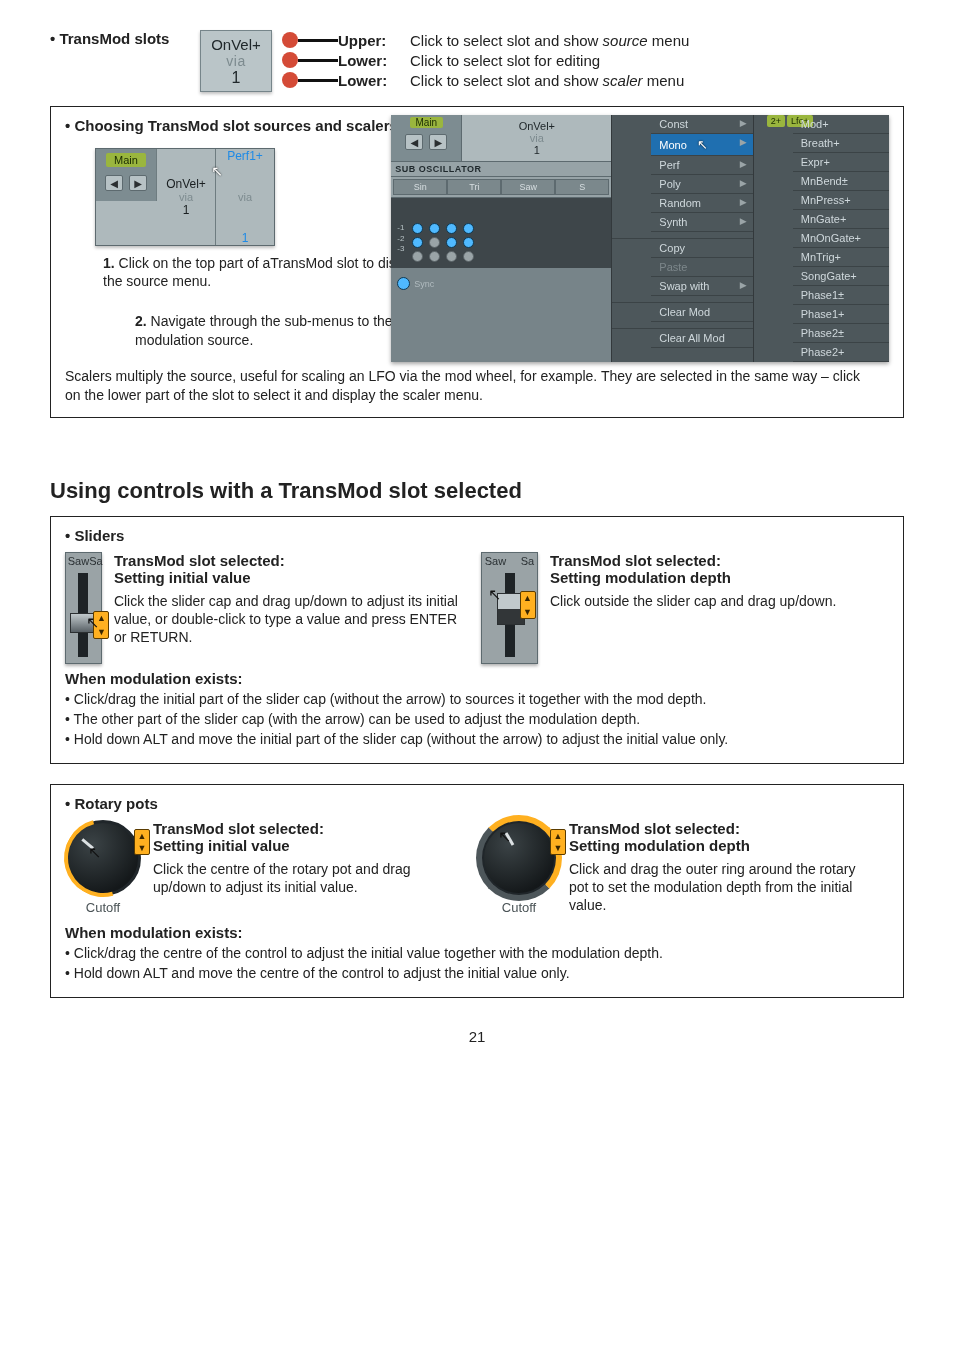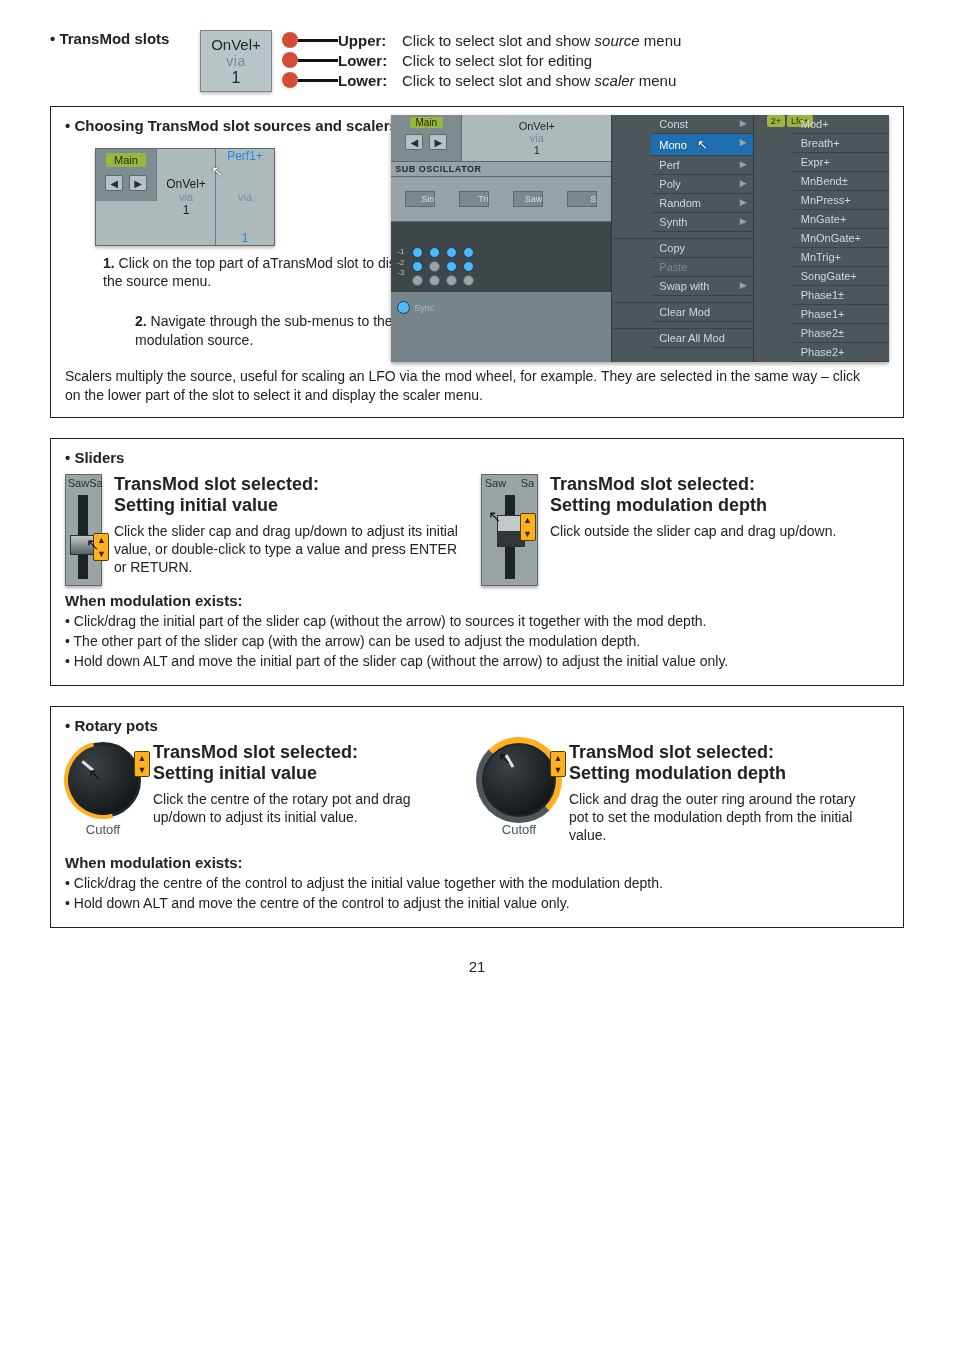--- a/index.html
+++ b/index.html
@@ -33,21 +33,21 @@
 
   .lead-line { height:0; border-top:3px solid #111; flex:0 0 40px; }
   .lead-dot  {
     width:16px; height:16px; background:#d44b37; border-radius:50%;
     flex:0 0 16px; align-self:center;
   }
   .tm-legend-row {
     display:flex; align-items:center; height:20px; margin-bottom:0;
   }
   .tm-legend-label { font-weight:bold; width:60px; }
-  .tm-legend-text  { margin-left:4px; }
+  .tm-legend-text  { margin-left:12px; }
   .italic { font-style:italic; }
 
   
   .box {
     border:1.5px solid #222; padding:10px 26px 12px 14px; margin-bottom:20px;
   }
   .box-title { font-weight:bold; font-size:15px; margin-bottom:8px; }
 
   
   .mini-ui {
@@ -103,21 +103,21 @@
     background:#97a3a7; color:#1f282c; font-size:9px; font-weight:bold;
     letter-spacing:0.5px; padding:2px 4px; border-top:1px solid #5d6a6f;
     border-bottom:1px solid #5d6a6f;
   }
   .menu-wave-row {
     display:flex; gap:0px; padding:2px 2px; background:#97a3a7;
     border-bottom:1px solid #5d6a6f;
   }
   .wave-btn {
     flex:1; background:#7b888c; font-size:9px; color:#d7dee1;
-    text-align:right; padding:2px 0; border:1px solid #5d6a6f; margin:12px;
+    text-align:center; padding:2px 0; border:1px solid #5d6a6f; margin:0;
   }
   .osc-bottom { height:70px; background:#3e464a; position:relative; }
   .sliders {
     position:absolute; left:6px; bottom:6px; display:flex; gap:6px;
   }
   .sliders .num-col {
     display:flex; flex-direction:column; justify-content:space-between;
     font-size:8px; color:#b7c2c5; height:30px; margin-right:2px;
   }
   .slider-col {
@@ -219,21 +219,21 @@
   .demo-pot .pot .ring {
     position:absolute; inset:-8px; border:6px solid #4d565a; border-radius:50%;
     border-top-color:#ffb020; border-right-color:#ffb020;
   }
   .demo-pot .lbl { font-size:13px; color:#4a5356; margin-top:4px; }
 
   .two-col {
     display:flex; gap:20px; margin-top:6px;
   }
   .two-col .col { flex:1; display:flex; gap:12px; }
-  .two-col .txt h4 { margin:0 0 6px 0; font-size:18px; }
+  .two-col .txt h4 { margin:0 0 6px 0; font-size:15px; }
   .two-col .txt p  { margin:4px 0; font-size:14px; line-height:1.3; }
 
   .sub-title { font-weight:bold; font-size:15px; margin:6px 0 0 0; }
   ul.plain {
     list-style:none; padding:0; margin:4px 0 0 0;
   }
   ul.plain li { margin:4px 0; font-size:14px; }
   ul.plain li::before { content:"• "; }
 
   .pagenum {
@@ -407,20 +407,21 @@
           <div class="item">Phase1±</div>
           <div class="item">Phase1+</div>
           <div class="item">Phase2±</div>
           <div class="item">Phase2+</div>
         </div>
     </div>
 
     <div style="clear:both; margin-top:18px; font-size:14px; line-height:1.35;">Scalers multiply the source, useful for scaling an LFO via the mod wheel, for example. They are selected in the same way – click on the lower part of the slot to select it and display the scaler menu.</div>
   </div>
 
+  <h2 class="section">Using controls with a TransMod slot selected</h2>
 
   <div class="box">
     <div class="box-title bullet">Sliders</div>
 
     <div class="two-col">
       <div class="col">
         <div class="demo-slider">
           <div class="top-lbls">
             <span>Saw</span>
             <span>Sa</span>

